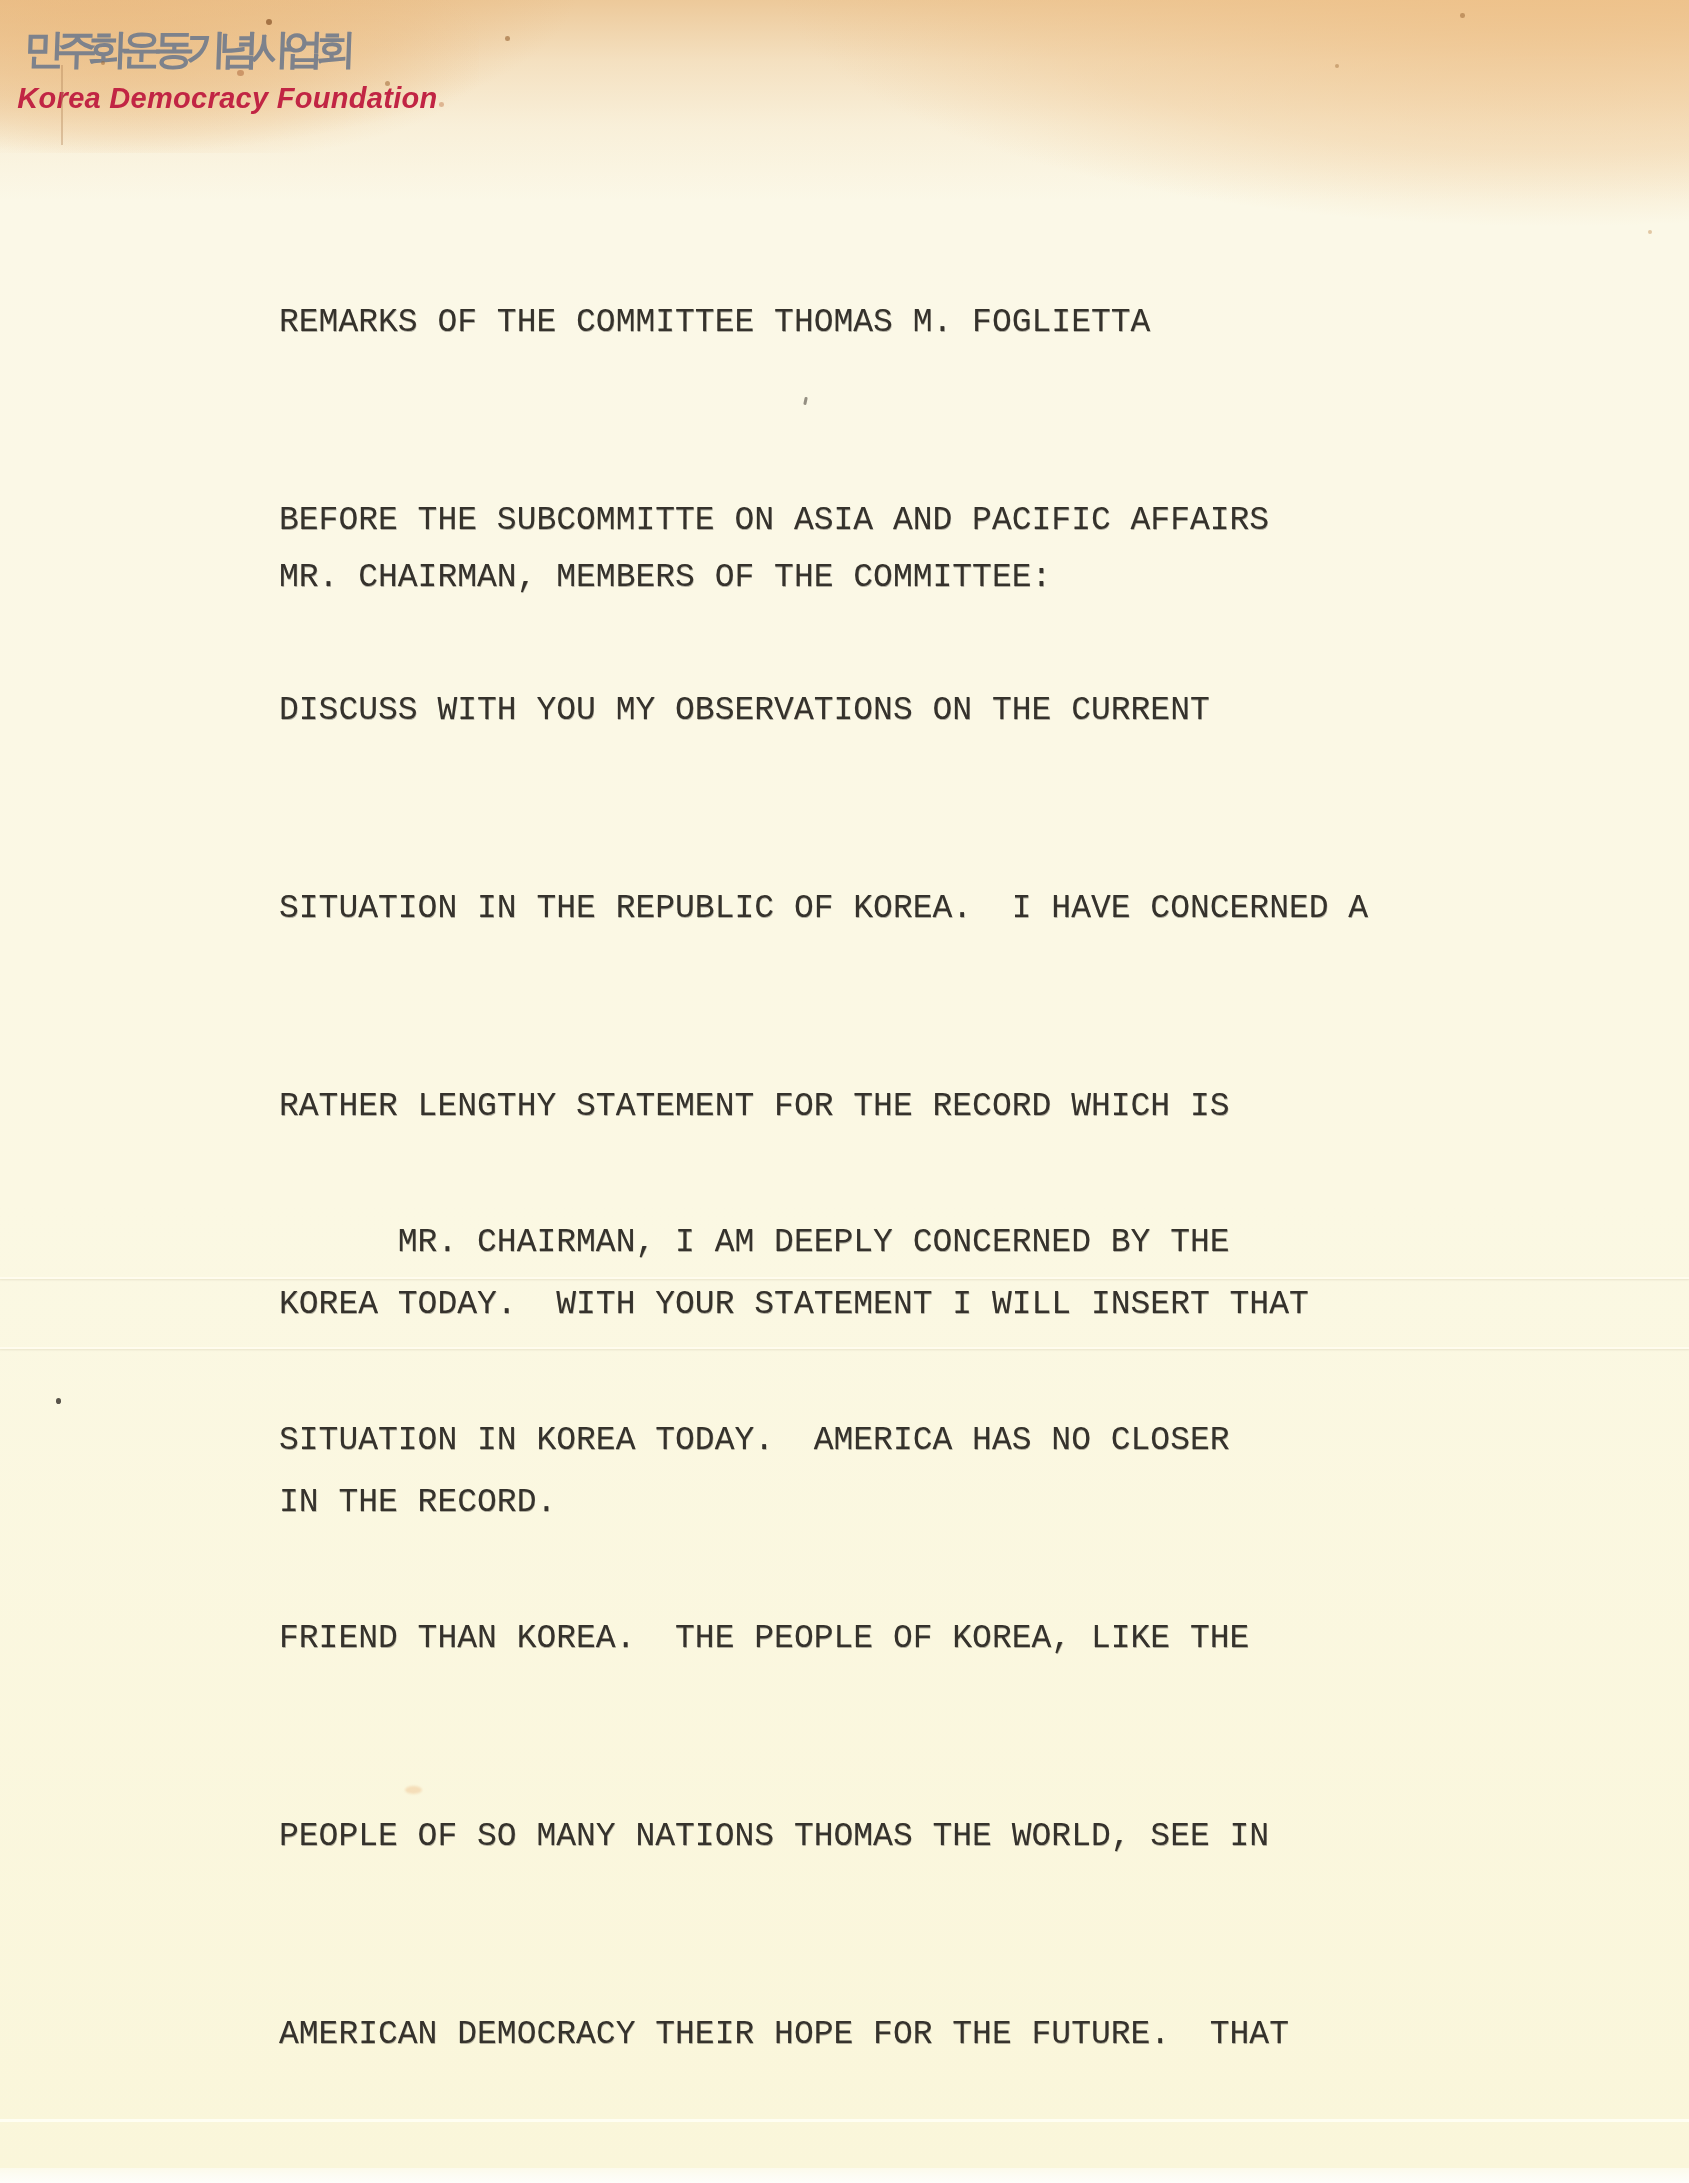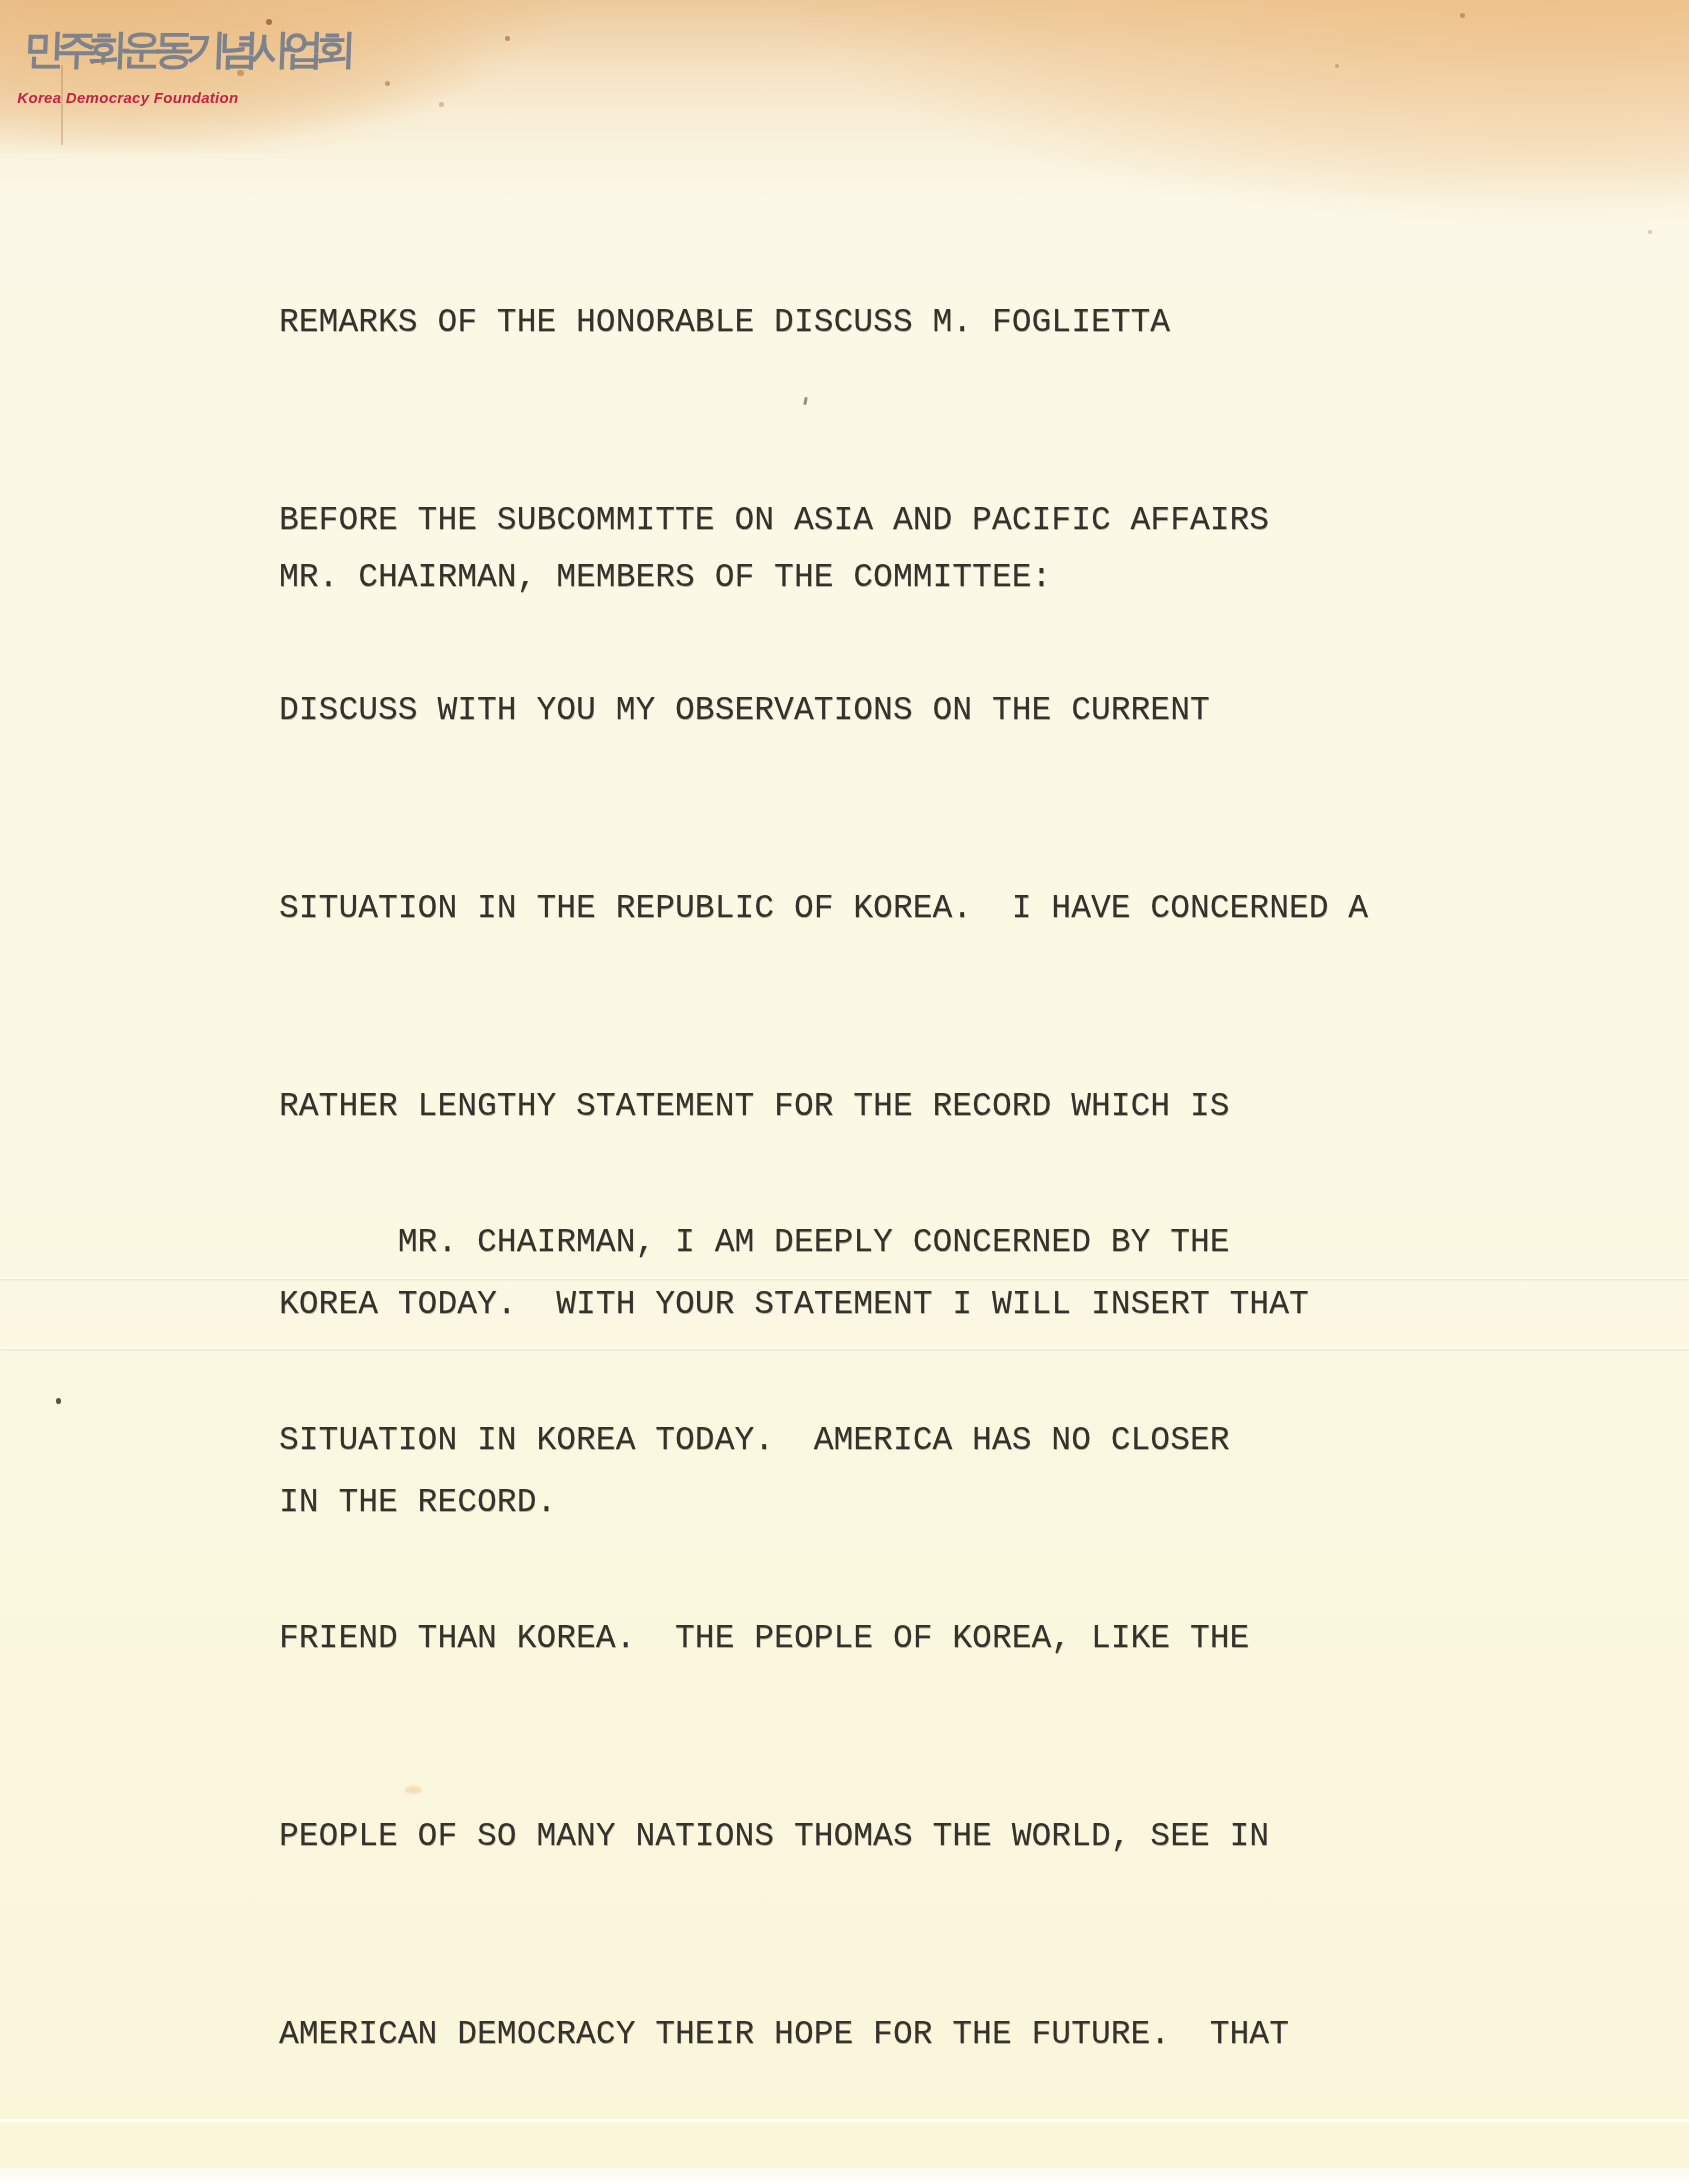--- a/index.html
+++ b/index.html
@@ -34,21 +34,21 @@
     font-size: 41px; line-height: 57px;
     letter-spacing: -8.6px;
     color: #7d828c;
     font-family: "DejaVu Sans", "Liberation Sans", sans-serif;
     font-weight: bold;
     transform: skewX(-2deg);
     white-space: pre;
   }
   .logo-en {
     position: absolute; left: 17.3px; top: 85px;
-    font-size: 15px; line-height: 26.6px;
+    font-size: 29px; line-height: 26.6px;
     font-family: "Liberation Sans", "DejaVu Sans", sans-serif;
     font-weight: bold; font-style: italic;
     letter-spacing: 0.3px;
     color: #c12544;
     white-space: pre;
   }
 
   
   .typed {
     position: absolute; left: 279px;
@@ -110,21 +110,21 @@
 </head>
 <body>
 
 <div class="aging-top"></div>
 <div class="aging-logo-wash"></div>
 
 <div class="logo-kr">민주화운동기념사업회</div>
 <div class="logo-en">Korea Democracy Foundation</div>
 
 <div class="typed doc-title">
-  <div class="line">REMARKS OF THE HONORABLE DISCUSS M. FOGLIETTA</div>
+  <div class="line">REMARKS OF THE COMMITTEE THOMAS M. FOGLIETTA</div>
   <div class="line">BEFORE THE SUBCOMMITTE ON ASIA AND PACIFIC AFFAIRS</div>
 </div>
 
 <div class="typed salutation">
   <div class="line">MR. CHAIRMAN, MEMBERS OF THE COMMITTEE:</div>
 </div>
 
 <div class="typed para-1">
   <div class="line">DISCUSS WITH YOU MY OBSERVATIONS ON THE CURRENT</div>
   <div class="line">SITUATION IN THE REPUBLIC OF KOREA.  I HAVE CONCERNED A</div>

